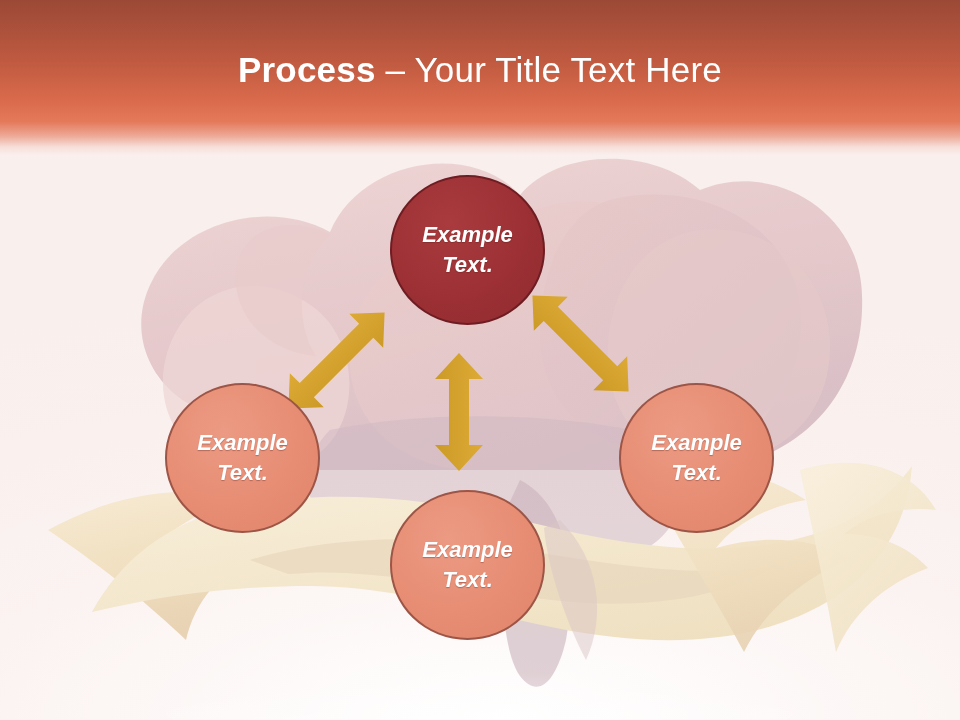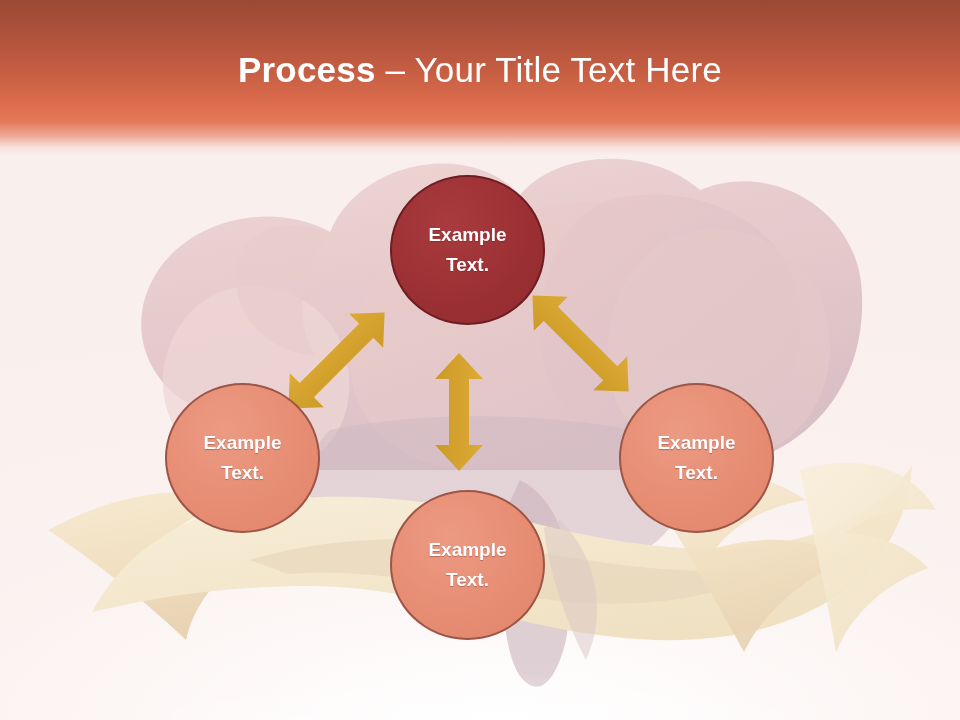--- a/index.html
+++ b/index.html
@@ -74,22 +74,23 @@
   
   .node {
     position: absolute;
     border-radius: 50%;
     display: flex;
     flex-direction: column;
     align-items: center;
     justify-content: center;
     text-align: center;
     color: #ffffff;
+    font-style: italic;
     font-weight: bold;
-    font-size: 19px;
+    font-size: 22px;
     line-height: 30px;
     box-sizing: border-box;
     text-shadow: 0 1px 1px rgba(90,30,25,0.35);
   }
 
   .node-center {
     left: 390px;
     top: 175px;
     width: 155px;
     height: 150px;

